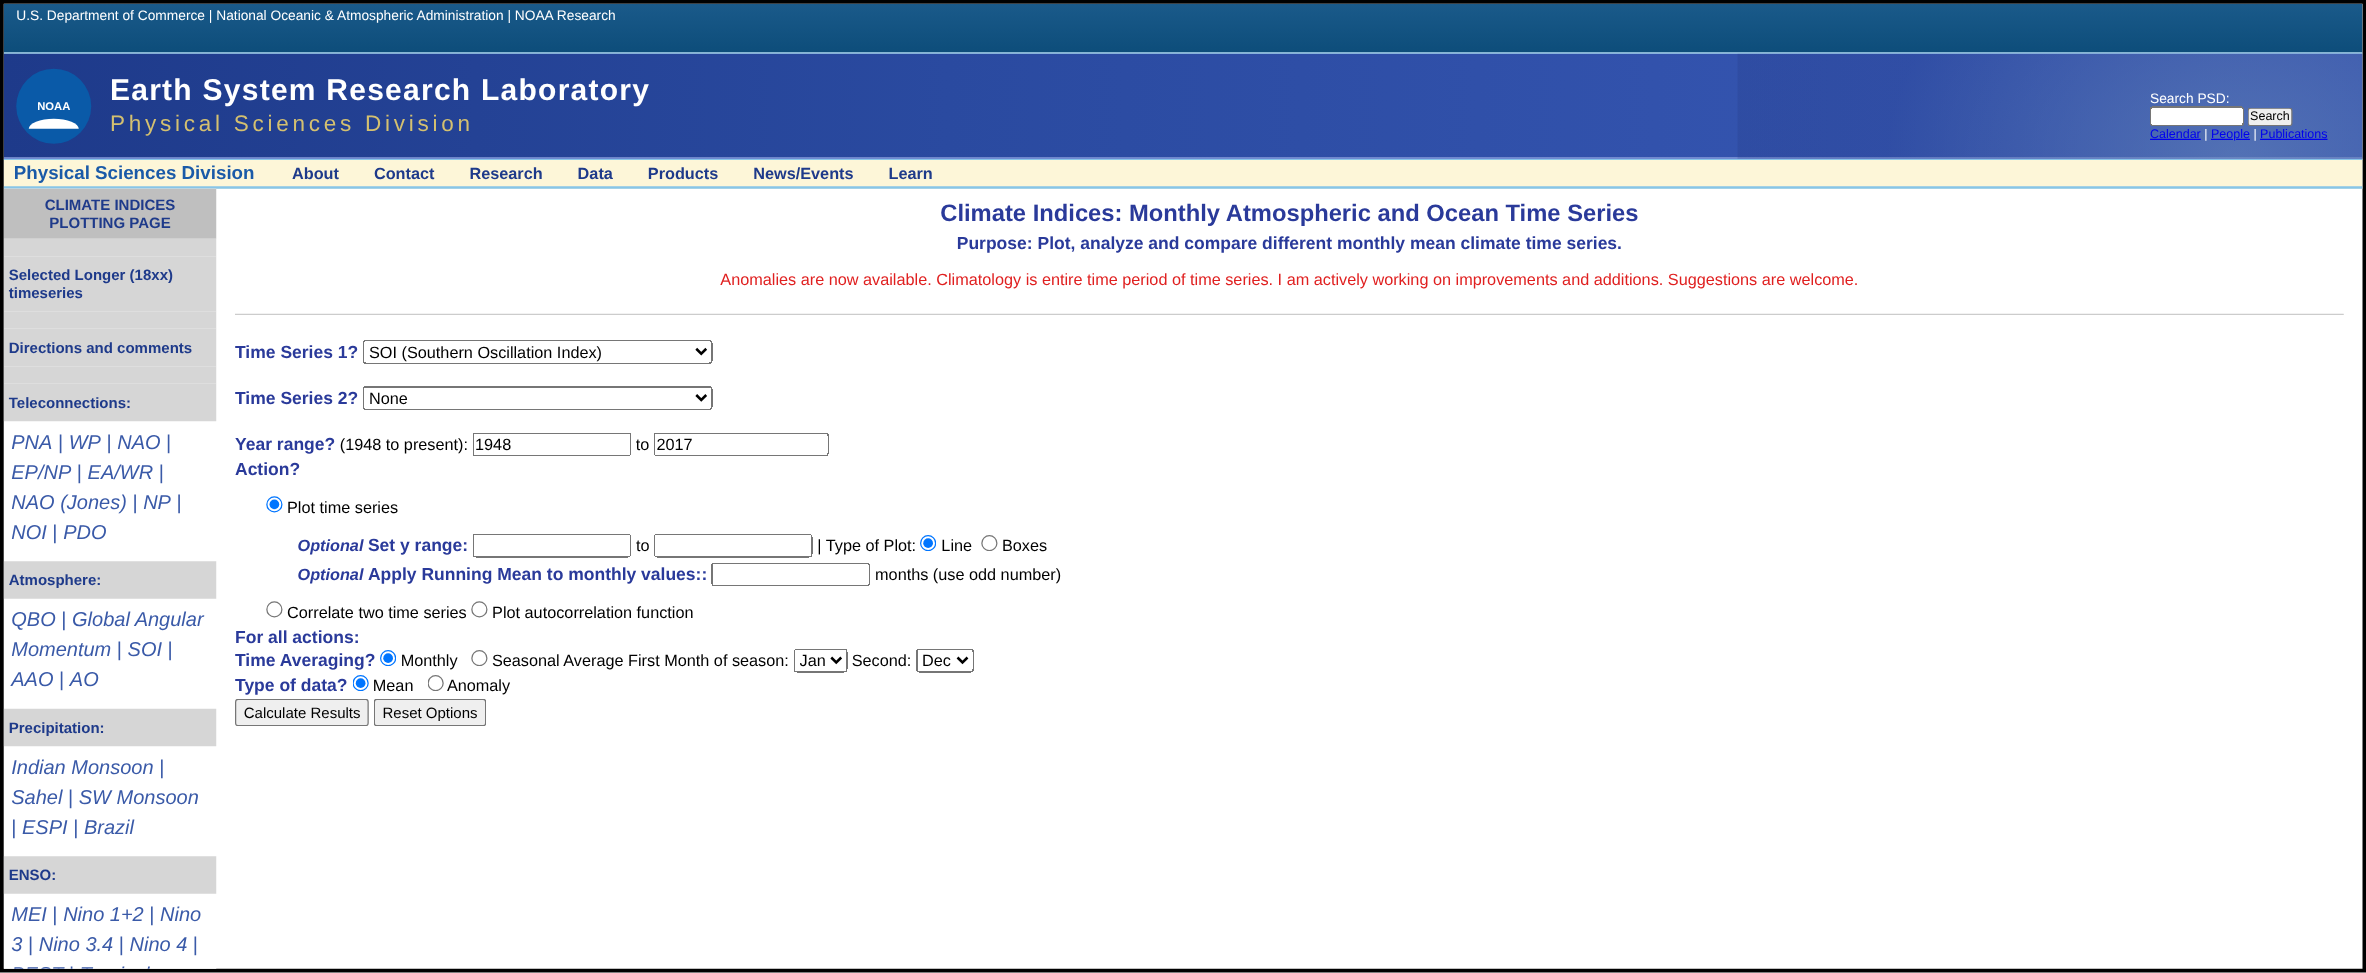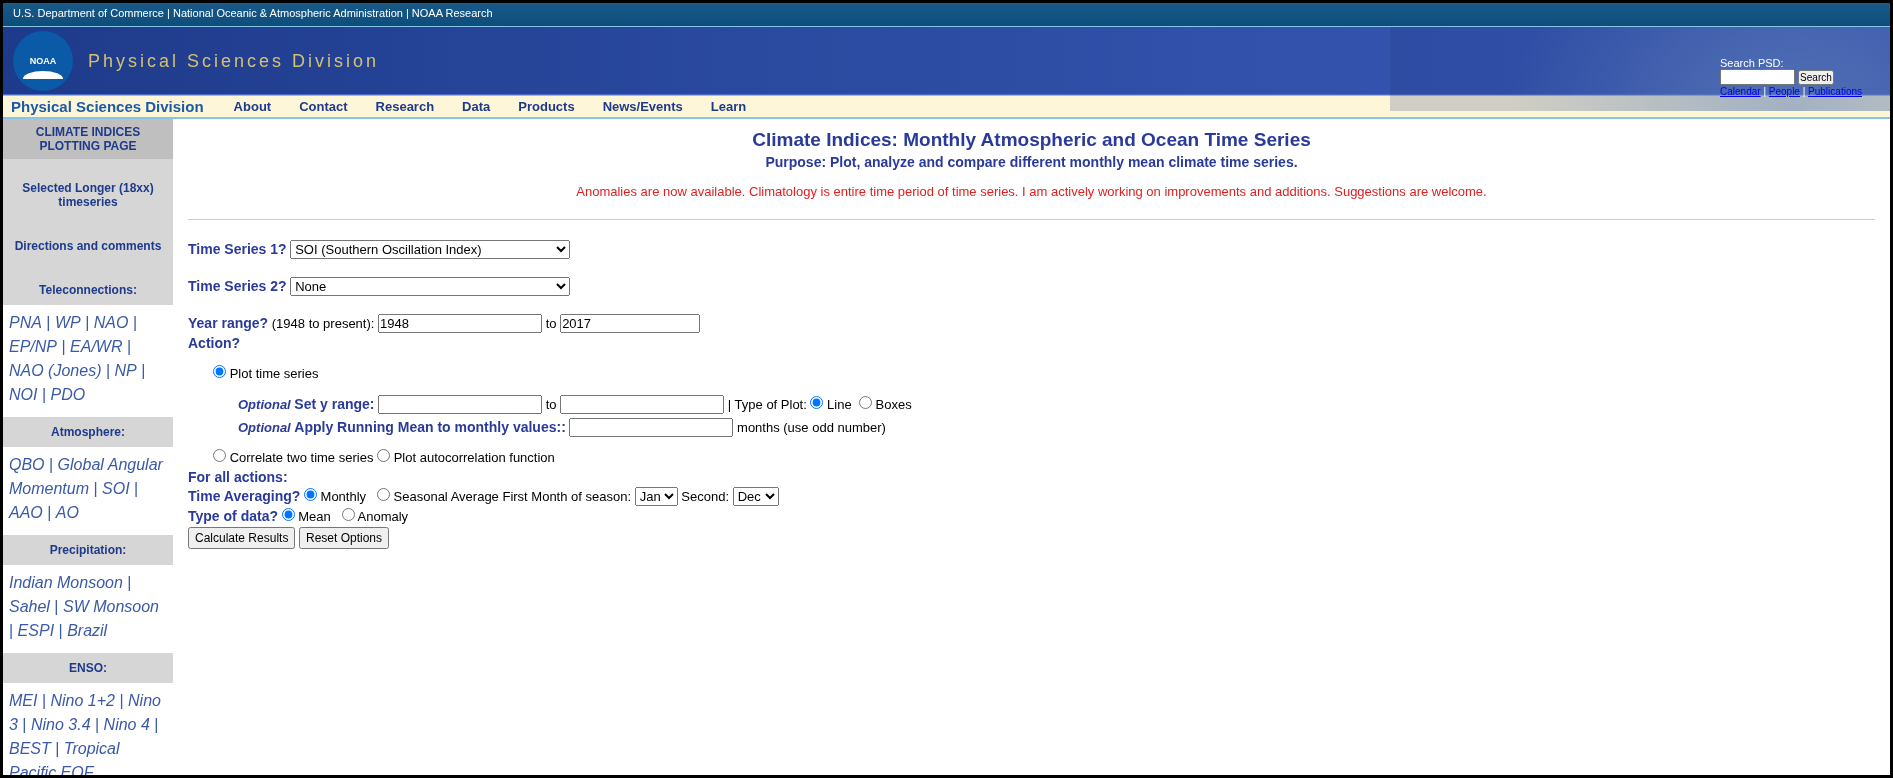--- a/index.html
+++ b/index.html
@@ -1,56 +1,56 @@
 <!DOCTYPE html>
 <html><head>
 <meta charset="utf-8">
 <style>
 * { box-sizing: border-box; margin: 0; padding: 0; }
 body { font-family: Arial, Helvetica, sans-serif; background: #fff; border: 3px solid #000; width: 1893px; height: 778px; overflow: hidden; }
 
-.top-bar { background: linear-gradient(#1a5a8a, #0d4d7a); height: 24px; color: #fff; font-size: 11px; padding: 4px 10px; border-bottom: 1px solid #87c5e8; }
+.top-bar { background: linear-gradient(#1a5a8a, #0d4d7a); height: 40px; color: #fff; font-size: 11px; padding: 4px 10px; border-bottom: 1px solid #87c5e8; }
 .top-bar a { color: #fff; text-decoration: none; }
 
-.banner { background: linear-gradient(to right, #1e3a8a, #2a4aa0 40%, #3a5ab8); height: 68px; position: relative; display: flex; align-items: center; padding-left: 10px; border-bottom: 1px solid #4a6ac8; }
+.banner { background: linear-gradient(to right, #1e3a8a, #2a4aa0 40%, #3a5ab8); height: 84px; position: relative; display: flex; align-items: center; padding-left: 10px; border-bottom: 1px solid #4a6ac8; }
 .banner-globe { position: absolute; right: 0; top: 0; width: 500px; height: 84px; background: radial-gradient(ellipse 400px 300px at 80% 100%, rgba(100,130,180,0.6), rgba(30,50,120,0.2) 70%); }
 .logo { width: 60px; height: 60px; background: #0a5aa8; border-radius: 50%; display: flex; align-items: center; justify-content: center; flex-direction: column; color: #fff; font-size: 9px; font-weight: bold; position: relative; }
 .logo::after { content: ""; position: absolute; bottom: 12px; width: 40px; height: 8px; background: #fff; border-radius: 50% 50% 0 0 / 100% 100% 0 0; }
 .banner-text { margin-left: 15px; }
 .banner-title { color: #fff; font-size: 24px; font-weight: bold; letter-spacing: 1px; }
 .banner-sub { color: #d4c070; font-size: 18px; letter-spacing: 3px; margin-top: 2px; }
 .search-area { position: absolute; right: 28px; top: 30px; color: #fff; font-size: 11px; z-index: 2; }
 .search-area input[type=text] { width: 75px; font-size: 11px; }
 .search-area input[type=button] { font-size: 10px; }
 .search-links { font-size: 10px; margin-top: 1px; }
 
 .nav-bar { background: #fdf6d8; height: 24px; border-top: 1px solid #87c5e8; border-bottom: 2px solid #87c5e8; display: flex; align-items: center; padding-left: 8px; font-size: 13px; }
 .nav-psd { color: #1a5aa8; font-weight: bold; font-size: 15px; margin-right: 30px; }
 .nav-bar a { color: #1e3a8a; font-weight: bold; text-decoration: none; margin-right: 28px; }
 
 .layout { display: flex; height: calc(100% - 132px); }
 .sidebar { width: 170px; background: #fff; font-size: 12px; flex-shrink: 0; }
 .side-head { background: #bfbfbf; color: #1e3a8a; font-weight: bold; text-align: center; padding: 6px 4px; font-size: 12px; }
-.side-sub { background: #d6d6d6; color: #1e3a8a; font-weight: bold; text-align: center; padding: 8px 4px; font-size: 12px; }
+.side-sub { background: #d6d6d6; color: #1e3a8a; font-weight: bold; text-align: left; padding: 8px 4px; font-size: 12px; }
 .side-spacer { background: #d6d6d6; height: 14px; }
 .side-links { padding: 6px 6px 10px; font-size: 16px; line-height: 1.5; }
 .side-links a { color: #3a5aa8; font-style: italic; text-decoration: none; }
 .side-links .sep { color: #3a5aa8; }
 
 .main { flex: 1; padding: 10px 15px; font-size: 13px; overflow: hidden; }
 .main h2 { color: #2a3a9a; text-align: center; font-size: 19px; font-weight: bold; margin-bottom: 3px; }
 .main h3 { color: #2a3a9a; text-align: center; font-size: 14px; font-weight: bold; margin-bottom: 14px; }
 .alert { color: #e02020; text-align: center; font-size: 13px; margin-bottom: 20px; }
 .hr { border: none; border-top: 1px solid #ccc; margin-bottom: 20px; }
 
 .form-row { margin-bottom: 18px; }
 .lab { color: #2a3a9a; font-weight: bold; font-size: 14px; }
 .muted { color: #000000; }
 select.big { width: 280px; font-size: 13px; }
-input.mid { width: 164px; font-size: 13px; }
+input.mid { width: 127px; font-size: 13px; }
 input.mid2 { width: 140px; font-size: 13px; }
 .indent { margin-left: 25px; }
 .indent2 { margin-left: 50px; }
 .opt { color: #2a3a9a; font-weight: bold; font-style: italic; }
 .btn { font-size: 12px; padding: 2px 5px; }
 select.sm { font-size: 13px; }
 </style>
 </head>
 <body>
 
@@ -61,20 +61,21 @@
   <span> | </span>
   <a href="#">NOAA Research</a>
 </div>
 
 <div class="banner">
   <div class="banner-globe"></div>
   <div class="logo">
       <span>NOAA</span>
     </div>
   <div class="banner-text">
+    <div class="banner-title">Earth System Research Laboratory</div>
     <div class="banner-sub">Physical Sciences Division</div>
   </div>
   <div class="search-area">
     <span>Search PSD:</span><br>
     <input type="text" style="">
     <input type="button" value="Search" style="">
     <div class="search-links">
       <a href="#">Calendar</a> |
       <a href="#">People</a> |
       <a href="#">Publications</a>

